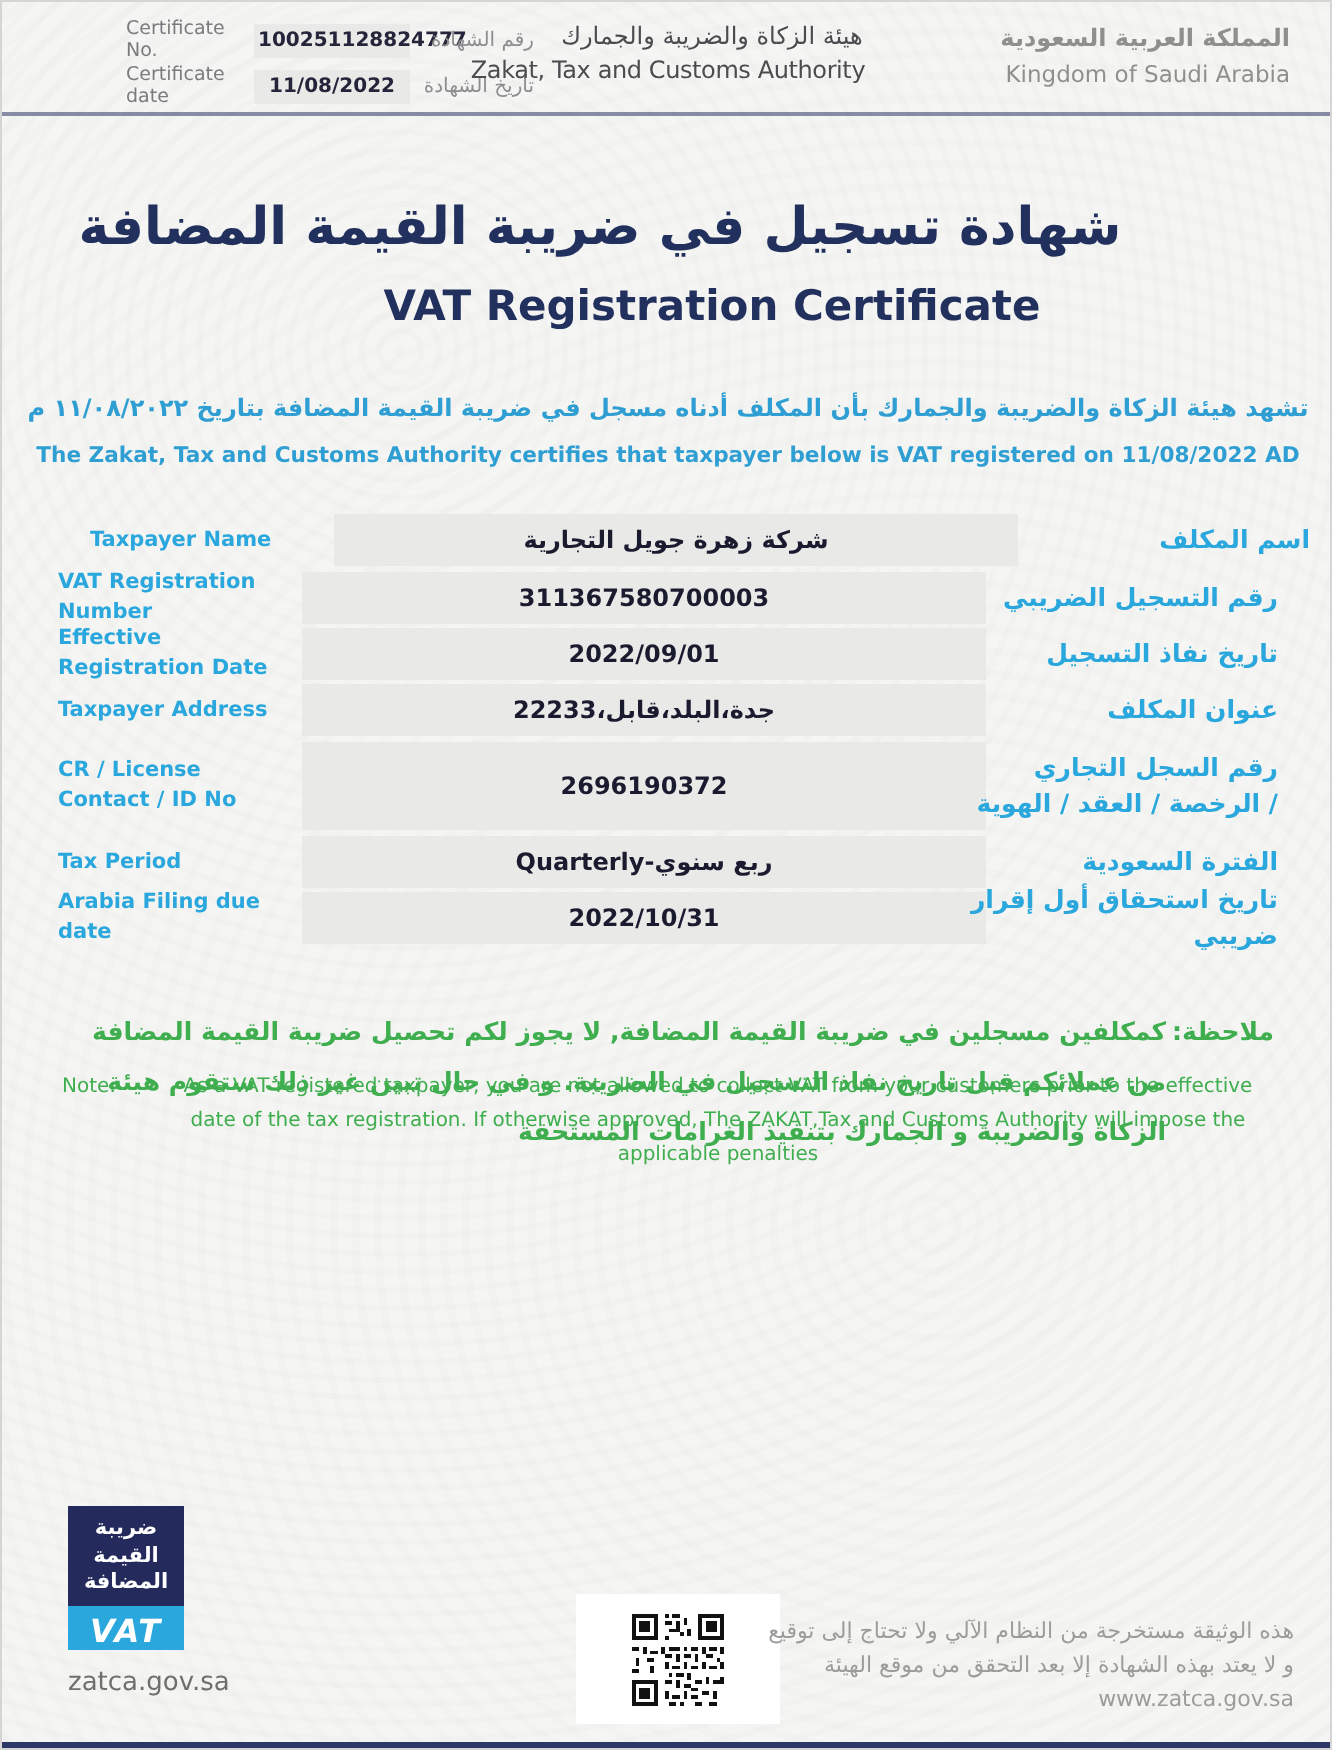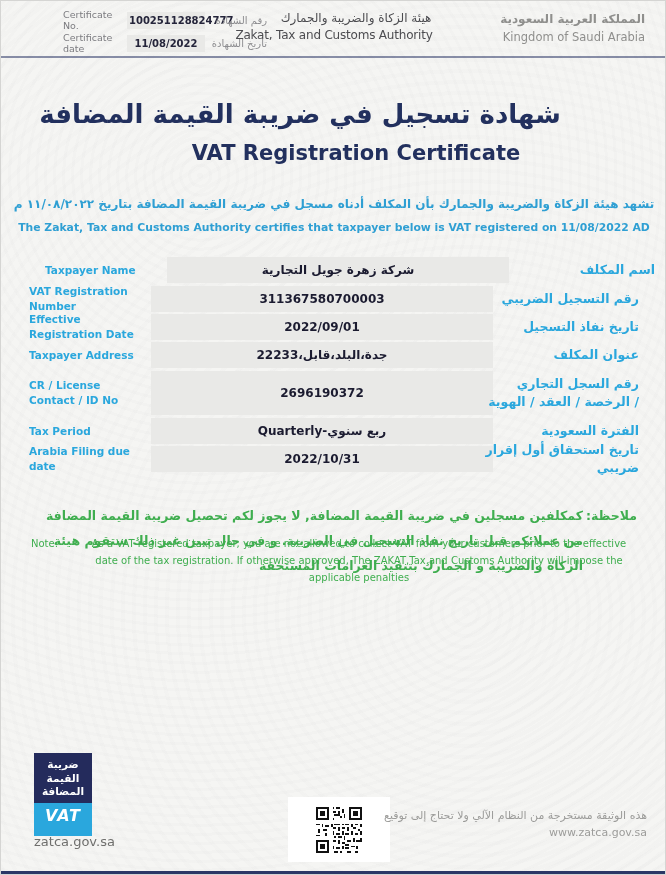--- a/index.html
+++ b/index.html
@@ -59,21 +59,21 @@
   .note-en { position:absolute; left:30px; right:30px; top:534px; display:flex;
              color:#3fae4f; font-weight:normal; font-size:10px; line-height:17px; }
   .note-en .nlabel { flex:0 0 52px; }
   .note-en .ntext { flex:1; text-align:center; }
 
   
   .vat-logo { position:absolute; left:33px; top:740px; width:58px;margin-top:12px; }
   .vat-logo .top { background:#242b5c; color:#ffffff; text-align:center; direction:rtl;
                    font-size:10.5px; font-weight:bold; line-height:13.5px; padding:5px 2px 4px; }
   .vat-logo .band { background:#2aa7dd; color:#ffffff; text-align:center; font-size:16px;
-                    font-weight:bold; font-style:italic; padding:3px 0 11px; letter-spacing:1px; }
+                    font-weight:bold; font-style:italic; padding:3px 0 0; letter-spacing:1px; }
 
   .footer-links { position:absolute; left:33px; top:833px; display:flex; gap:34px;
                   font-size:13px; color:#6f6f6d;flex-direction:column; }
   .qr-box { position:absolute; left:287px; top:796px; width:102px; height:65px; background:#ffffff;
             display:flex; align-items:center; justify-content:center; }
   .disclaimer { position:absolute; right:18px; top:806px; width:270px; text-align:right; direction:rtl;
                 font-size:11px; color:#9c9c9a; line-height:17px; }
   .disclaimer .url { direction:ltr; }
 </style>
 </head>
@@ -241,17 +241,18 @@
           <rect x="17" y="24" width="2" height="1"></rect>
         <rect x="21" y="24" width="2" height="1"></rect>
           <rect x="24" y="17" width="1" height="2"></rect>
           <rect x="16" y="20" width="2" height="1"></rect>
       </g>
     </svg>
   </div>
 
   <div class="disclaimer">
     <div>هذه الوثيقة مستخرجة من النظام الآلي ولا تحتاج إلى توقيع</div>
+    <div>و لا يعتد بهذه الشهادة إلا بعد التحقق من موقع الهيئة</div>
     <div class="url">www.zatca.gov.sa</div>
   </div>
 
   <div class="hline" style="top:870px; height:3px;"></div>
 </div>
 
 </body></html>

